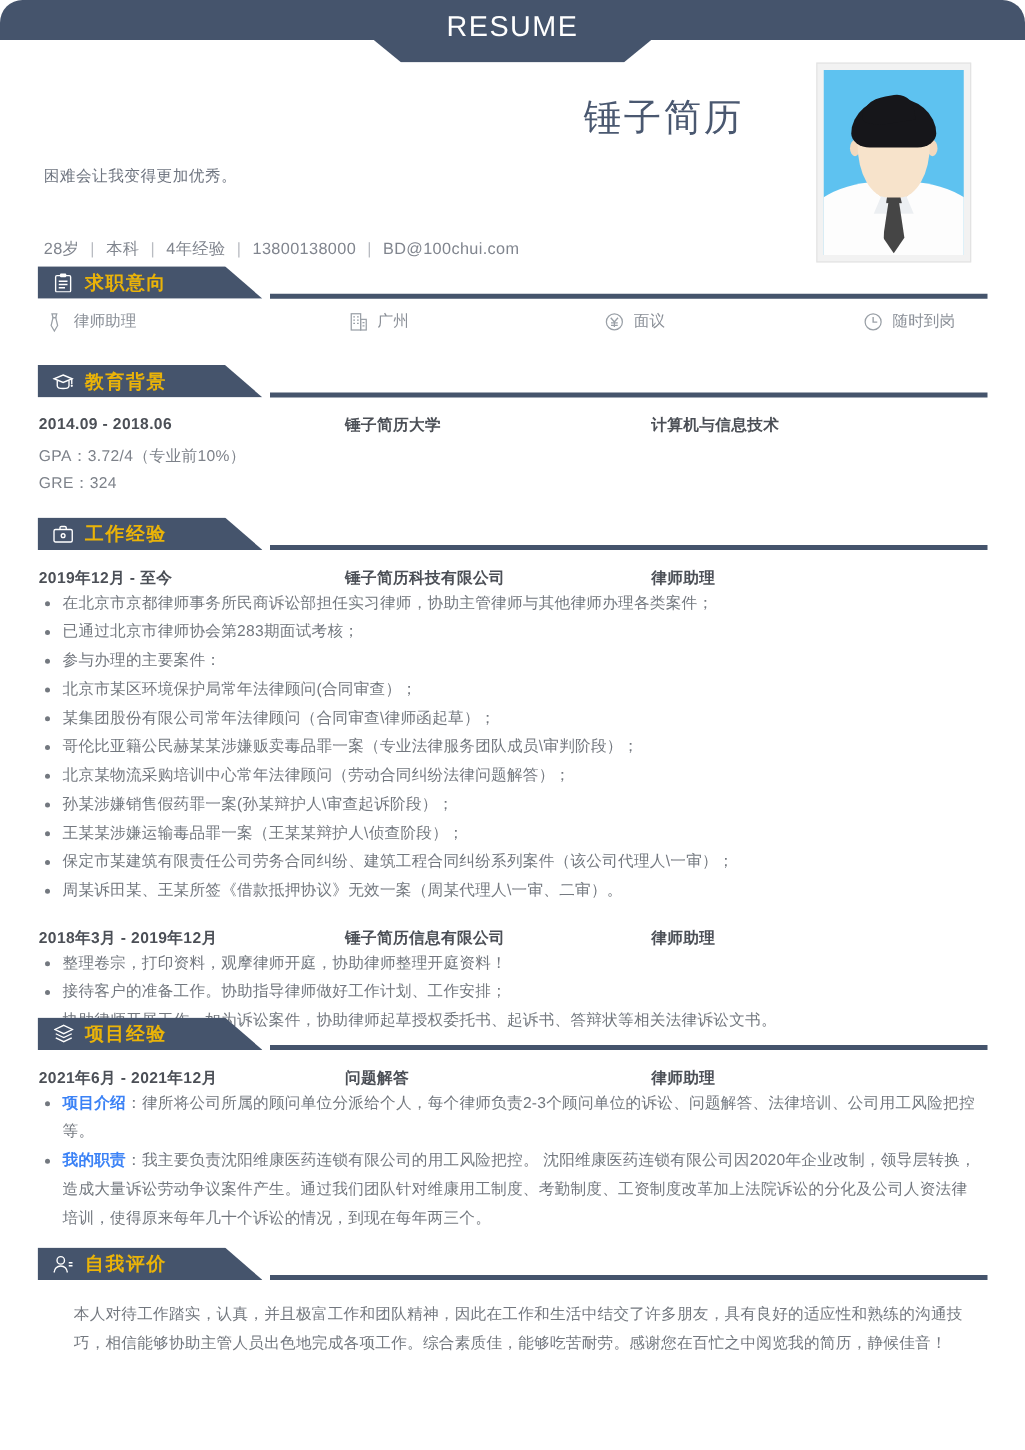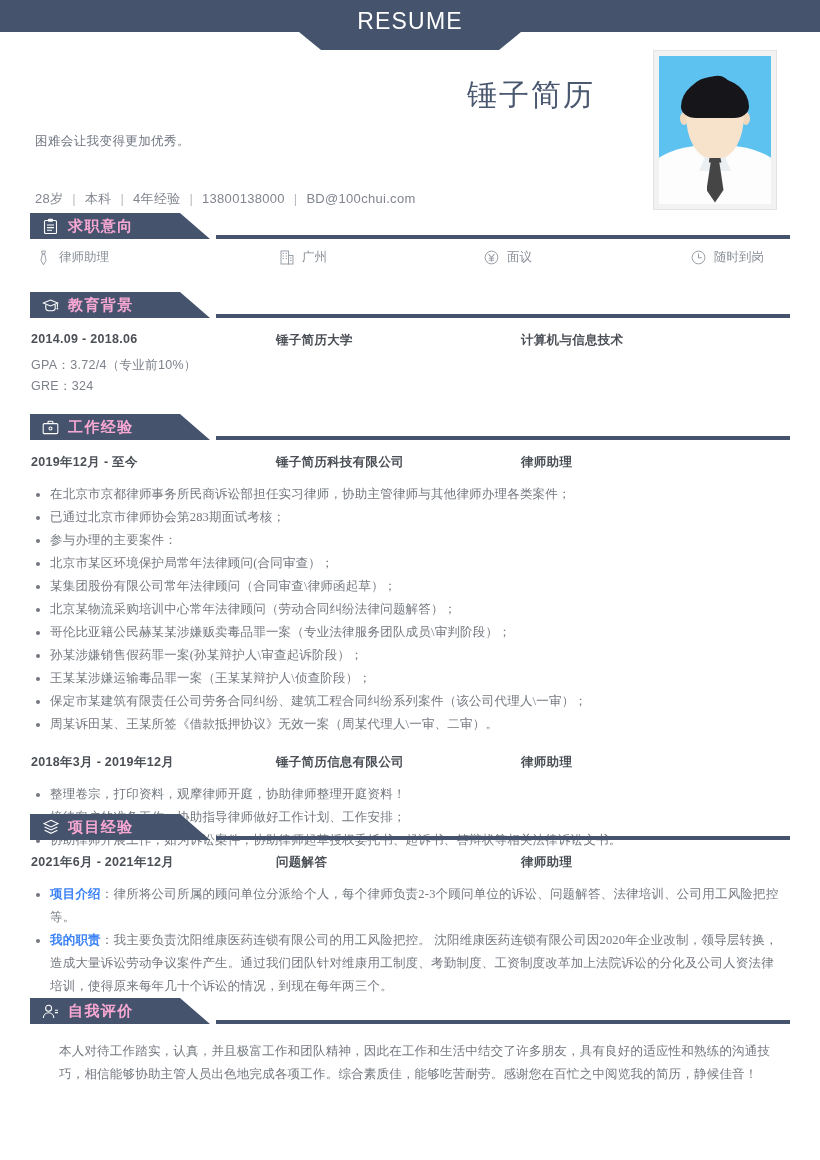--- a/index.html
+++ b/index.html
@@ -11,20 +11,21 @@
     font-family: "Liberation Sans", "DejaVu Sans", sans-serif;
     -webkit-font-smoothing: antialiased;
   }
 
   .page {
     position: relative;
     width: 820px;
     height: 1160px;
     background: #ffffff;
     overflow: hidden;
+    border-radius: 18px;
   }
 
   
   .topbar {
     position: relative;
     width: 820px;
     height: 32px;
     background: #45546c;
   }
   .ribbon {
@@ -200,21 +201,21 @@
   .sec-tab .sec-icon {
     width: 17px; height: 17px;
     margin-right: 9px;
     display: inline-flex;
     align-items: center;
     justify-content: center;
     flex: none;
   }
   .sec-tab .sec-icon svg { display: block; }
   .sec-title {
-    color: #f9a8d4;
+    color: #eab308;
     font-size: 15px;
     font-weight: bold;
     letter-spacing: 1.4px;
     white-space: nowrap;
   }
   .sec-rule {
     position: absolute;
     left: 186px;
     bottom: 0;
     height: 4px;
@@ -261,21 +262,21 @@
   .entry-org  { width: 245px; flex: none; }
   .entry-role { flex: 1; }
 
   .sub-line {
     font-size: 12.5px;
     color: #7d828a;
     letter-spacing: 0.3px;
     line-height: 21px;
   }
 
-  ul.bullets { list-style: none; margin-top: 12px; font-family: Liberation Serif, serif; }
+  ul.bullets { list-style: none; margin-top: 0; }
   ul.bullets li {
     position: relative;
     padding-left: 19px;
     font-size: 12.5px;
     color: #73787f;
     line-height: 23px;
     letter-spacing: 0.2px;
   }
   ul.bullets li::before {
     content: "";
@@ -454,22 +455,22 @@
           <div class="entry-date">2019年12月 - 至今</div>
           <div class="entry-org">锤子简历科技有限公司</div>
           <div class="entry-role">律师助理</div>
         </div>
         <ul class="bullets">
           <li>在北京市京都律师事务所民商诉讼部担任实习律师，协助主管律师与其他律师办理各类案件；</li>
           <li>已通过北京市律师协会第283期面试考核；</li>
           <li>参与办理的主要案件：</li>
           <li>北京市某区环境保护局常年法律顾问(合同审查）；</li>
           <li>某集团股份有限公司常年法律顾问（合同审查\律师函起草）；</li>
+          <li>哥伦比亚籍公民赫某某涉嫌贩卖毒品罪一案（专业法律服务团队成员\审判阶段）；</li>
           <li>北京某物流采购培训中心常年法律顾问（劳动合同纠纷法律问题解答）；</li>
-          <li>哥伦比亚籍公民赫某某涉嫌贩卖毒品罪一案（专业法律服务团队成员\审判阶段）；</li>
           <li>孙某涉嫌销售假药罪一案(孙某辩护人\审查起诉阶段）；</li>
           <li>王某某涉嫌运输毒品罪一案（王某某辩护人\侦查阶段）；</li>
           <li>保定市某建筑有限责任公司劳务合同纠纷、建筑工程合同纠纷系列案件（该公司代理人\一审）；</li>
           <li>周某诉田某、王某所签《借款抵押协议》无效一案（周某代理人\一审、二审）。</li>
         </ul>
       </div>
 
       <div style="margin-top:18px;">
         <div class="entry-row">
           <div class="entry-date">2018年3月 - 2019年12月</div>

